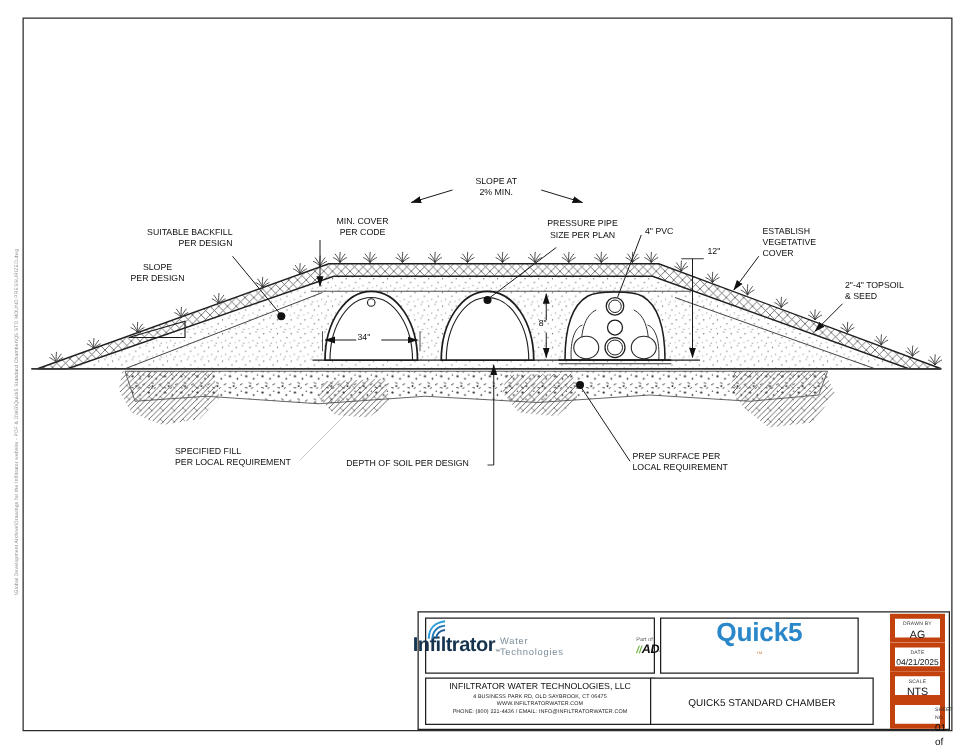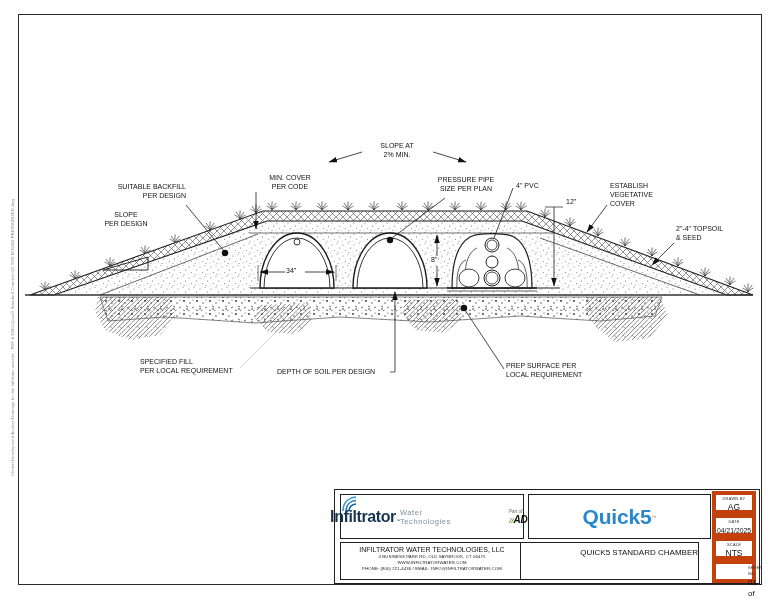--- a/index.html
+++ b/index.html
@@ -11,22 +11,22 @@
   .lbl.c{text-align:center;}
   .lbl.r{text-align:right;}
   .dim{position:absolute;font-size:7px;line-height:8px;color:#111;background:#fff;padding:0 1px;}
   .vtext{position:absolute;left:10px;top:476px;transform-origin:0 0;transform:rotate(-90deg);
          font-size:4px;color:#8a8a8a;white-space:nowrap;letter-spacing:.15px;}
   
   .tb{position:absolute;left:334px;top:489px;width:426px;height:95px;border:1.5px solid #1f1f1f;box-sizing:border-box;background:#fff;}
   .tb-box{position:absolute;border:1.2px solid #1f1f1f;box-sizing:border-box;background:#fff;}
   .tb-logo{left:5px;top:4px;width:184px;height:45px;display:flex;flex-direction:row;align-items:center;justify-content:center;}
   .tb-company{left:5px;top:52px;width:184px;height:38px;text-align:center;padding-top:2px;}
-  .tb-quick5{left:193px;top:4px;width:183px;height:45px;display:flex;align-items:center;justify-content:center;}
-  .tb-title{left:185px;top:52px;width:179px;height:38px;text-align:right;padding-top:4px;}
+  .tb-quick5{left:193px;top:4px;width:159px;height:45px;display:flex;align-items:center;flex-direction:column;}
+  .tb-title{left:185px;top:52px;width:179px;height:38px;text-align:center;padding-top:14px;}
   .co-name{font-size:7px;line-height:9px;color:#111;}
   .co-line{font-size:4.3px;line-height:6px;color:#222;letter-spacing:.1px;}
   .dt-line{font-size:8px;line-height:11px;color:#111;}
   .tb-meta{position:absolute;left:377px;top:1px;width:44px;height:92px;}
   .meta-cell{position:absolute;left:0;width:44px;height:23px;border:4px solid #c2410c;box-sizing:border-box;text-align:center;background:#fff;}
   .meta-label{font-size:4px;line-height:6px;color:#333;padding-top:1px;letter-spacing:.2px;}
   .meta-value{font-size:8.5px;line-height:11px;color:#111;}
   
   .inf-row{display:flex;align-items:flex-end;}
   .inf-name{font-size:16px;font-weight:bold;color:#16344f;letter-spacing:-.4px;line-height:16px;}

